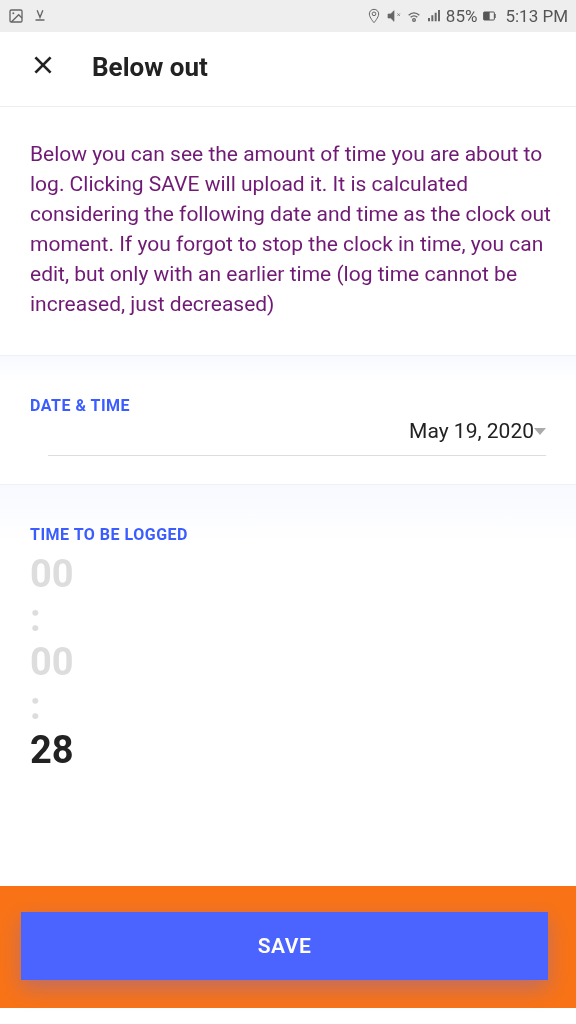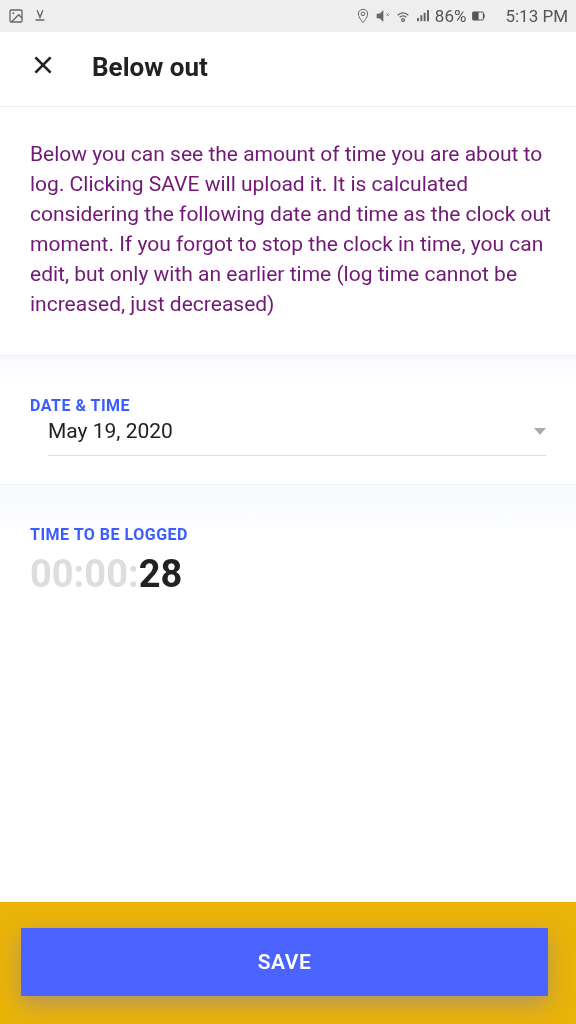--- a/index.html
+++ b/index.html
@@ -16,21 +16,21 @@
     .status-bar {
       height: 32px;
       background: #eeeeee;
       display: flex;
       align-items: center;
       padding: 0 8px;
       justify-content: space-between;
     }
     .status-left { display: flex; gap: 8px; align-items: center; }
     .status-right { display: flex; gap: 4px; align-items: center; font-size: 17px; color: #555; }
-    .status-right .time { margin-left: 15px; }
+    .status-right .time { margin-left: 4px; }
     .status-icon { width: 16px; height: 16px; }
     .status-icon svg { width: 100%; height: 100%; fill: #666; }
 
     
     .header {
       display: flex;
       align-items: center;
       padding: 20px 24px 24px 30px;
       gap: 36px;
       border-bottom: 1px solid #eeeeee;
@@ -62,21 +62,21 @@
     }
 
     .dt-row {
       display: flex;
       gap: 30px;
     }
     .picker {
       flex: 1;
       display: flex;
       align-items: center;
-      justify-content: space-between;
+      justify-content: flex-end;
       border-bottom: 1px solid #ddd;
       padding: 4px 0 12px 0;
       cursor: pointer;
       margin-left: 18px;
     }
     .picker-value {
       font-size: 21px;
       color: #222;
     }
     .chevron { width: 0; height: 0; border-left: 6px solid transparent; border-right: 6px solid transparent; border-top: 7px solid #aaa; }
@@ -85,32 +85,33 @@
     .section-log {
       background: linear-gradient(to bottom, #f7f9ff 0%, #ffffff 20%);
       padding: 40px 30px 30px 30px;
       height: 280px;
     }
     .section-log .section-label { margin-bottom: 8px; }
     .time-display {
       font-size: 38px;
       font-weight: 700;
       display: flex;
+      flex-direction: column;
     }
     .time-display .gray { color: #ddd; }
     .time-display .dark { color: #222; }
 
     
     .footer {
       position: absolute;
-      bottom: 0;
+      bottom: 16px;
       left: 0;
       right: 0;
       padding: 26px 28px 28px 21px;
-      background: #eab308;
+      background: #f97316;
     }
     .save-btn {
       background: #4b64ff;
       color: #fff;
       font-size: 21px;
       font-weight: 600;
       letter-spacing: 0.5px;
       text-align: center;
       padding: 22px 0;
       cursor: pointer;
@@ -149,21 +150,21 @@
     <span class="status-icon">
       <svg viewBox="0 0 24 24">
           <path d="M12 20c1 0 2-1 2-2s-1-2-2-2-2 1-2 2 1 2 2 2zm-5-6c3-3 7-3 10 0M4 11c5-5 11-5 16 0" fill="none" stroke="#666" stroke-width="2"></path>
         </svg>
     </span>
     <span class="status-icon">
       <svg viewBox="0 0 24 24">
           <path d="M3 20h3v-5H3v5zm5 0h3V11H8v9zm5 0h3V7h-3v13zm5 0h3V3h-3v17z" fill="#666"></path>
         </svg>
     </span>
-    <span>86%</span>
+    <span>85%</span>
     <span class="status-icon">
       <svg viewBox="0 0 24 24">
           <rect x="4" y="6" width="16" height="12" rx="1" fill="none" stroke="#555" stroke-width="1.5"></rect>
           <rect x="4" y="6" width="9" height="12" fill="#555"></rect>
           <rect x="20" y="9" width="2" height="6" fill="#555"></rect>
         </svg>
     </span>
     <span class="time">5:13 PM</span>
   </div>
 </div>

